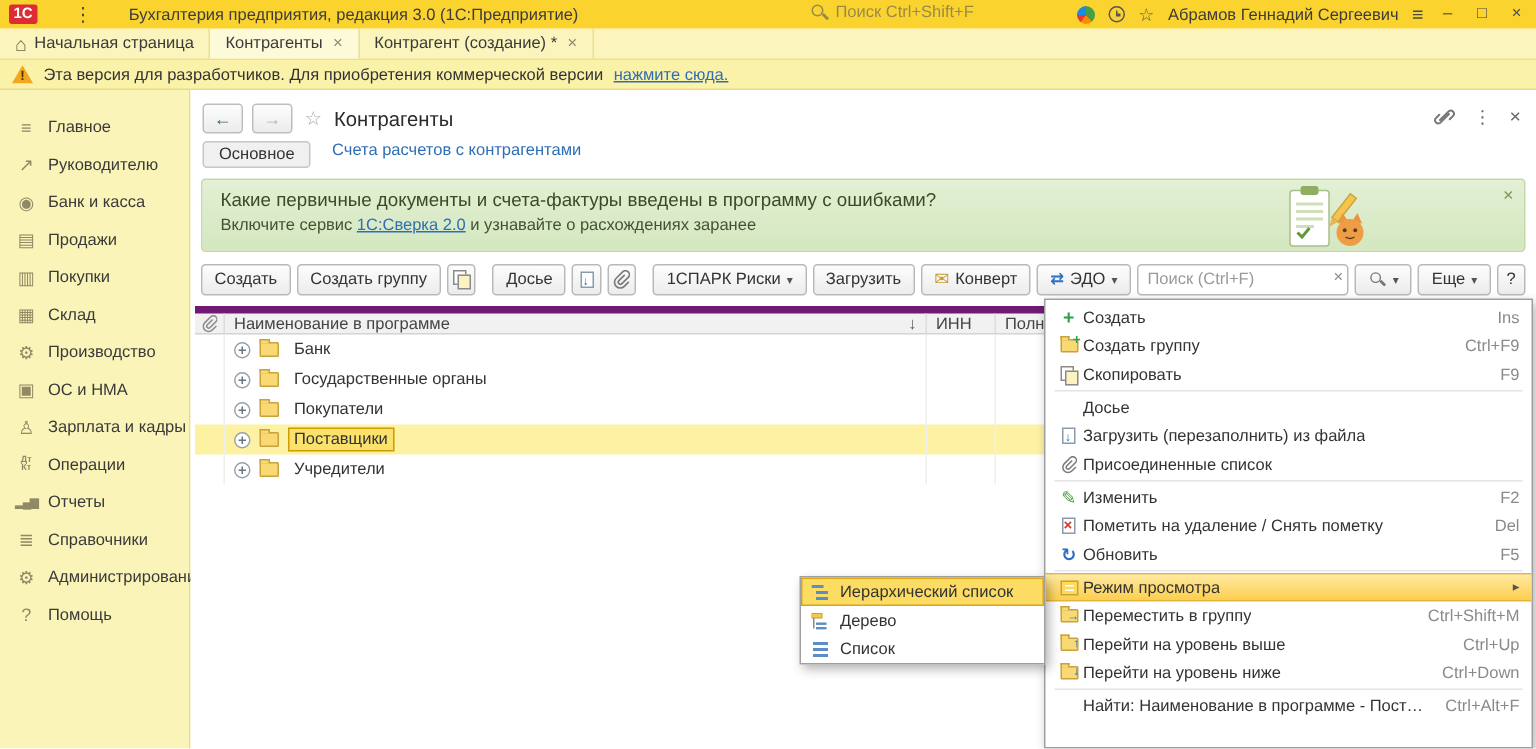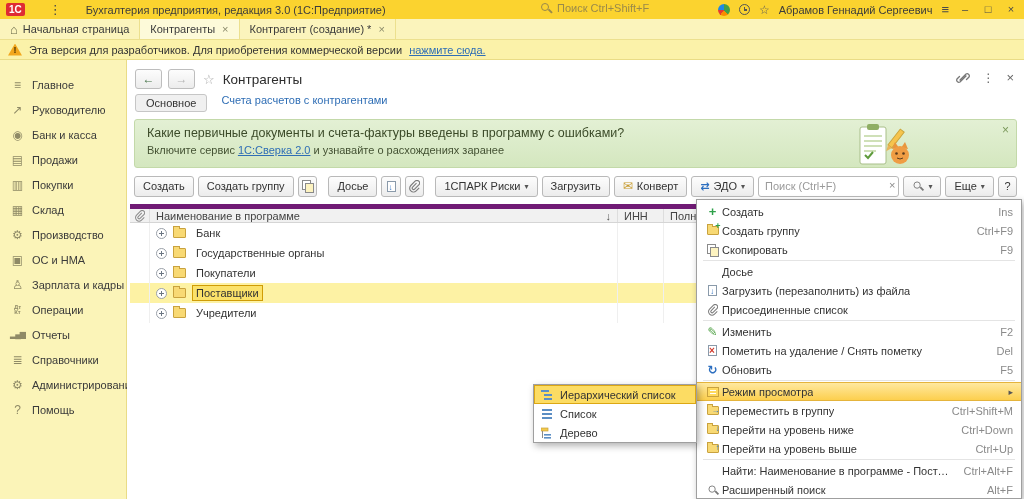--- a/index.html
+++ b/index.html
@@ -495,66 +495,59 @@
     </div>
   <div class="mi">
       <span class="mi-ic">
         <span class="ic-folder-sm fright"></span>
       </span>
       <span class="mi-label">Переместить в группу</span>
       <span class="mi-sc">Ctrl+Shift+M</span>
     </div>
   <div class="mi">
       <span class="mi-ic">
+        <span class="ic-folder-sm fup"></span>
+      </span>
+      <span class="mi-label">Перейти на уровень выше</span>
+      <span class="mi-sc">Ctrl+Up</span>
+    </div>
+  <div class="mi">
+      <span class="mi-ic">
         <span class="ic-folder-sm fdown"></span>
       </span>
       <span class="mi-label">Перейти на уровень ниже</span>
       <span class="mi-sc">Ctrl+Down</span>
-    </div>
-  <div class="mi">
-      <span class="mi-ic">
-        <span class="ic-folder-sm fup"></span>
-      </span>
-      <span class="mi-label">Перейти на уровень выше</span>
-      <span class="mi-sc">Ctrl+Up</span>
     </div>
   <div class="msep"></div>
   <div class="mi">
       <span class="mi-ic"></span>
       <span class="mi-label">Найти: Наименование в программе - Поставщики</span>
       <span class="mi-sc">Ctrl+Alt+F</span>
-    </div>
-  <div class="mi">
-      <span class="mi-ic">
-        <span class="mag gray sm"></span>
-      </span>
-      <span class="mi-label">Расширенный поиск</span>
-      <span class="mi-sc">Alt+F</span>
     </div>
 </div>
 
 <div class="smenu">
   <div class="smi hl">
     <svg width="12" height="12">
         <rect y="1" width="8" height="2" fill="#5b8ec4"></rect>
         <rect x="3" y="5" width="8" height="2" fill="#5b8ec4"></rect>
         <rect x="3" y="9" width="8" height="2" fill="#5b8ec4"></rect>
       </svg>
     <span>Иерархический список</span>
   </div>
   <div class="smi">
     <svg width="12" height="12">
-        <rect x="1" y="1" width="10" height="2" fill="#5b8ec4"></rect>
-        <rect x="1" y="5" width="10" height="2" fill="#5b8ec4"></rect>
-        <rect x="1" y="9" width="10" height="2" fill="#5b8ec4"></rect>
-      </svg>
-    <span>Список</span>
-  </div>
-  <div class="smi">
-    <svg width="12" height="12">
         <rect x="0" y="1" width="7" height="3" fill="#f2c94c" stroke="#c9a23e" stroke-width="0.7"></rect>
         <rect x="1" y="4" width="1" height="7" fill="#8a8a8a"></rect>
         <rect x="3" y="7" width="7" height="1.6" fill="#5b8ec4"></rect>
         <rect x="3" y="10" width="7" height="1.6" fill="#5b8ec4"></rect>
       </svg>
     <span>Дерево</span>
   </div>
+  <div class="smi">
+    <svg width="12" height="12">
+        <rect x="1" y="1" width="10" height="2" fill="#5b8ec4"></rect>
+        <rect x="1" y="5" width="10" height="2" fill="#5b8ec4"></rect>
+        <rect x="1" y="9" width="10" height="2" fill="#5b8ec4"></rect>
+      </svg>
+    <span>Список</span>
+  </div>
 </div>
 
 </body></html>

